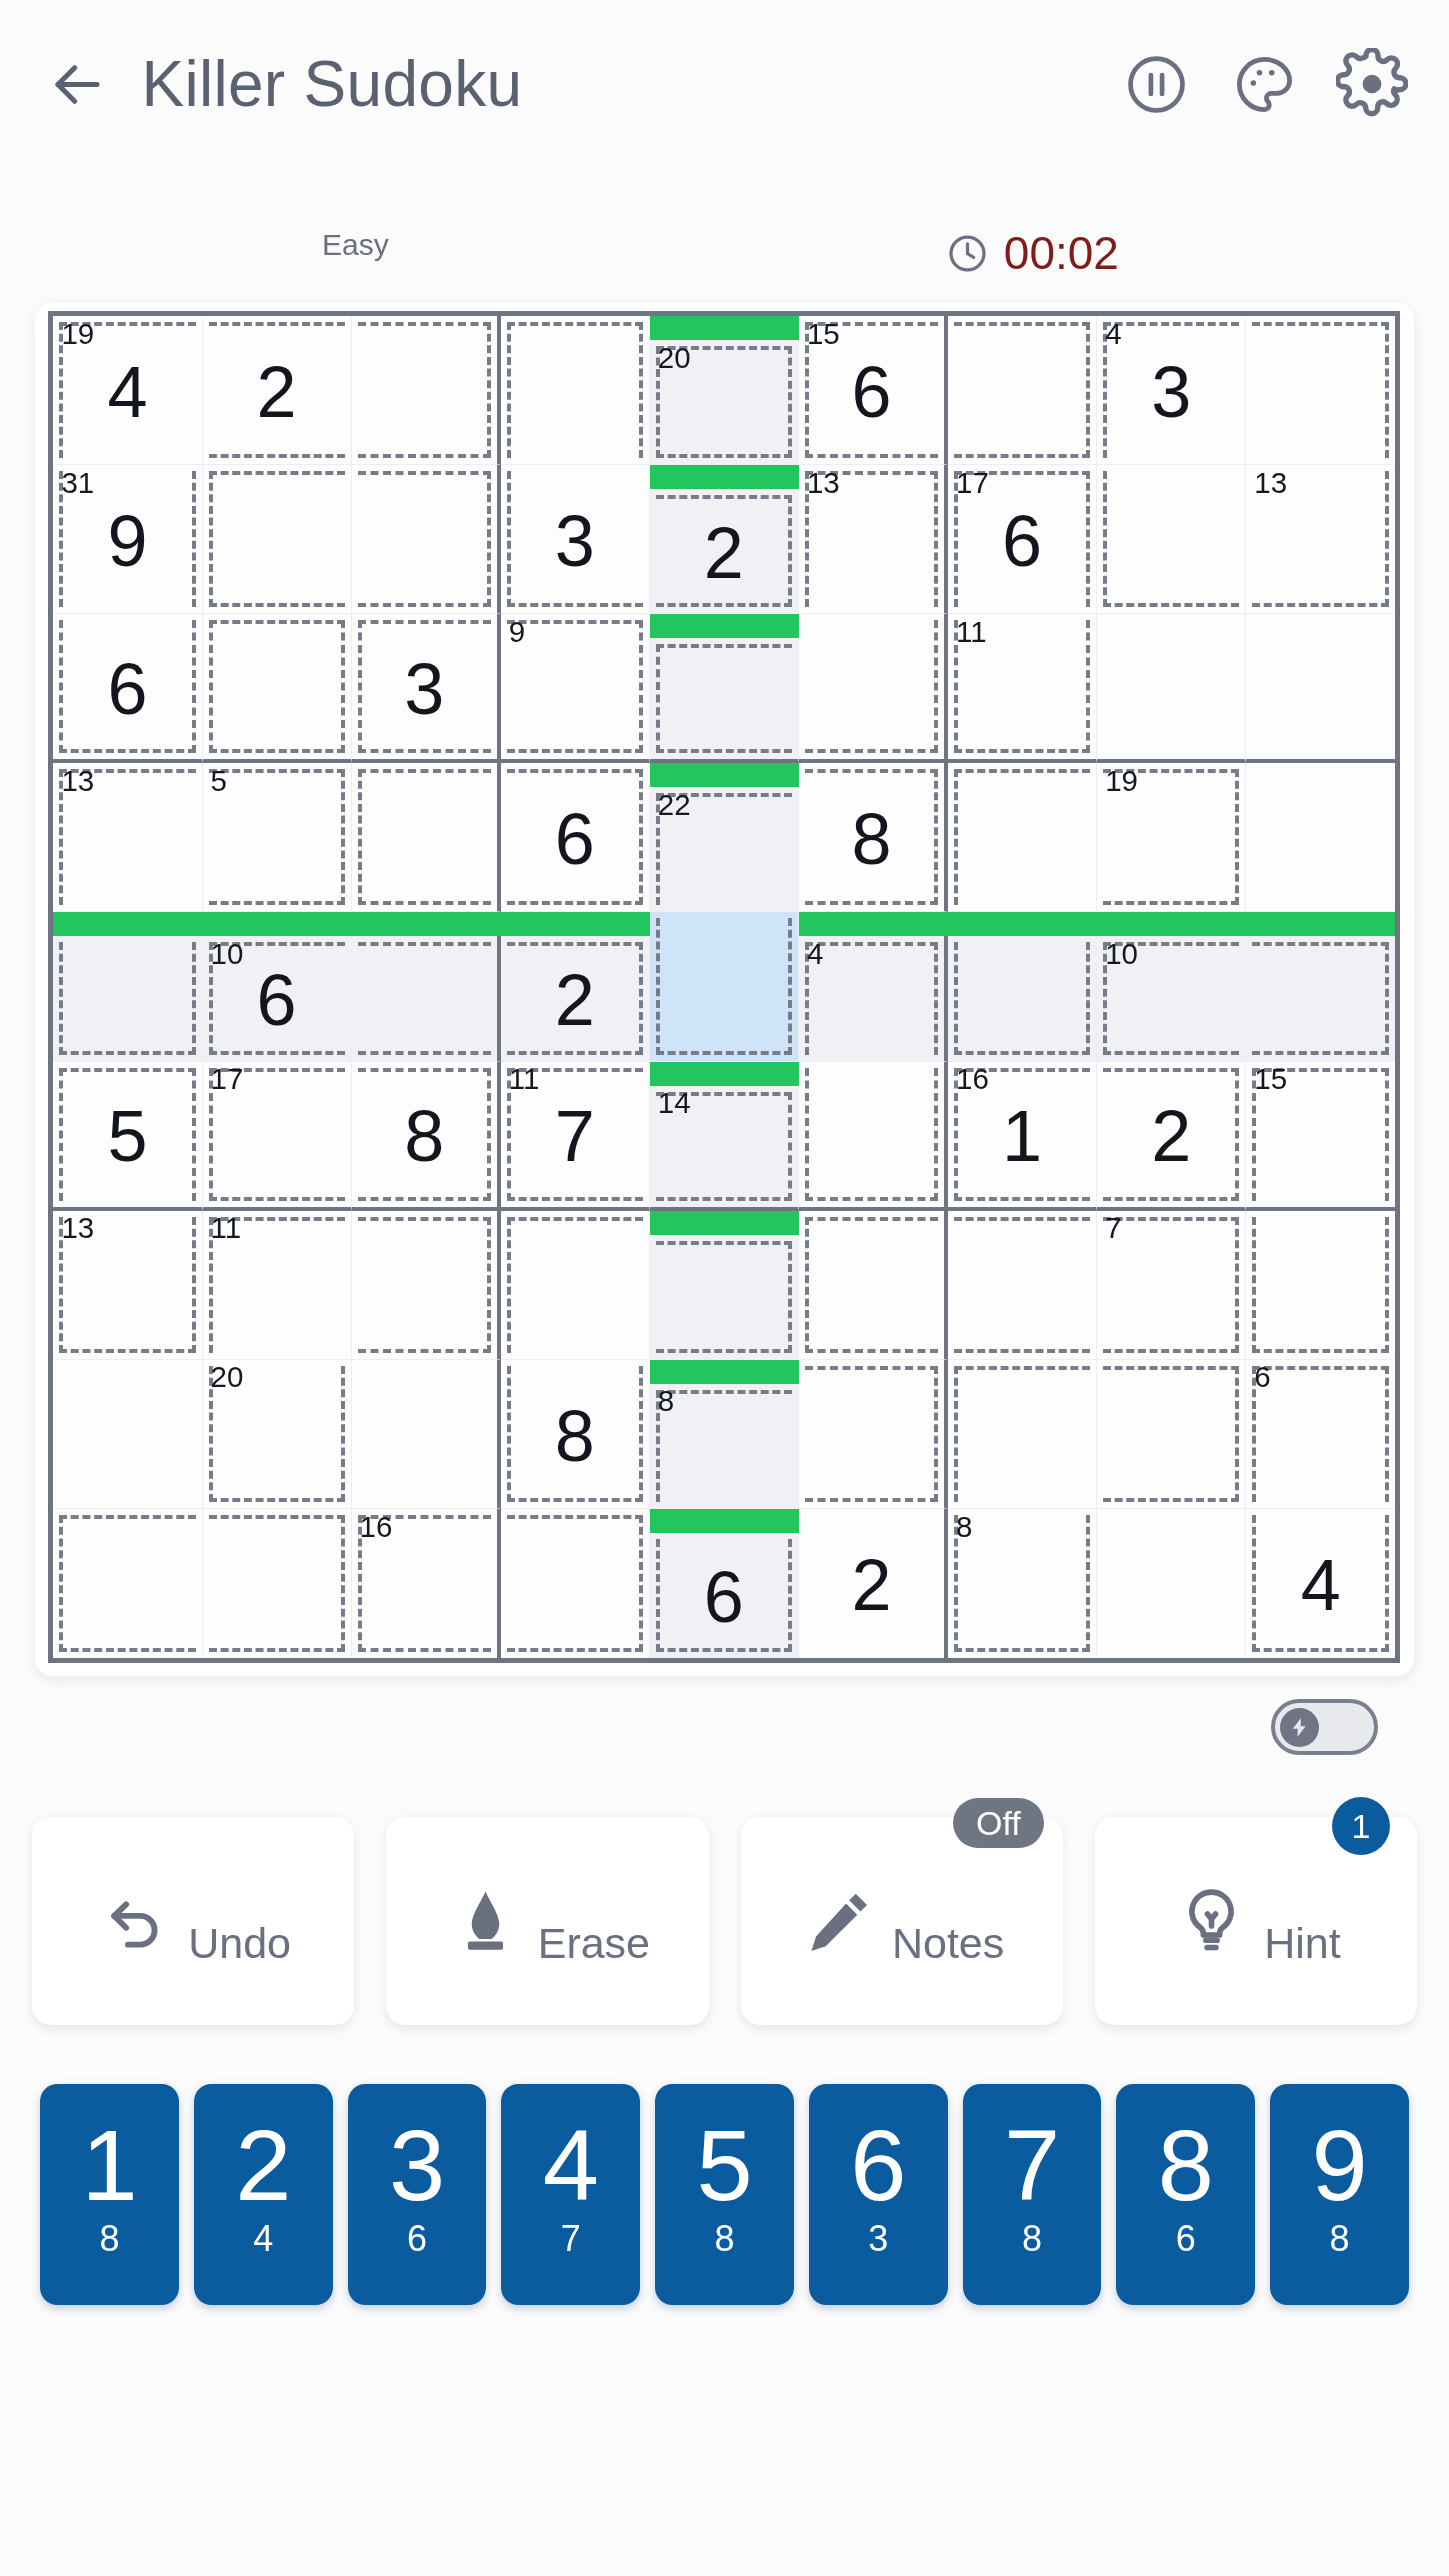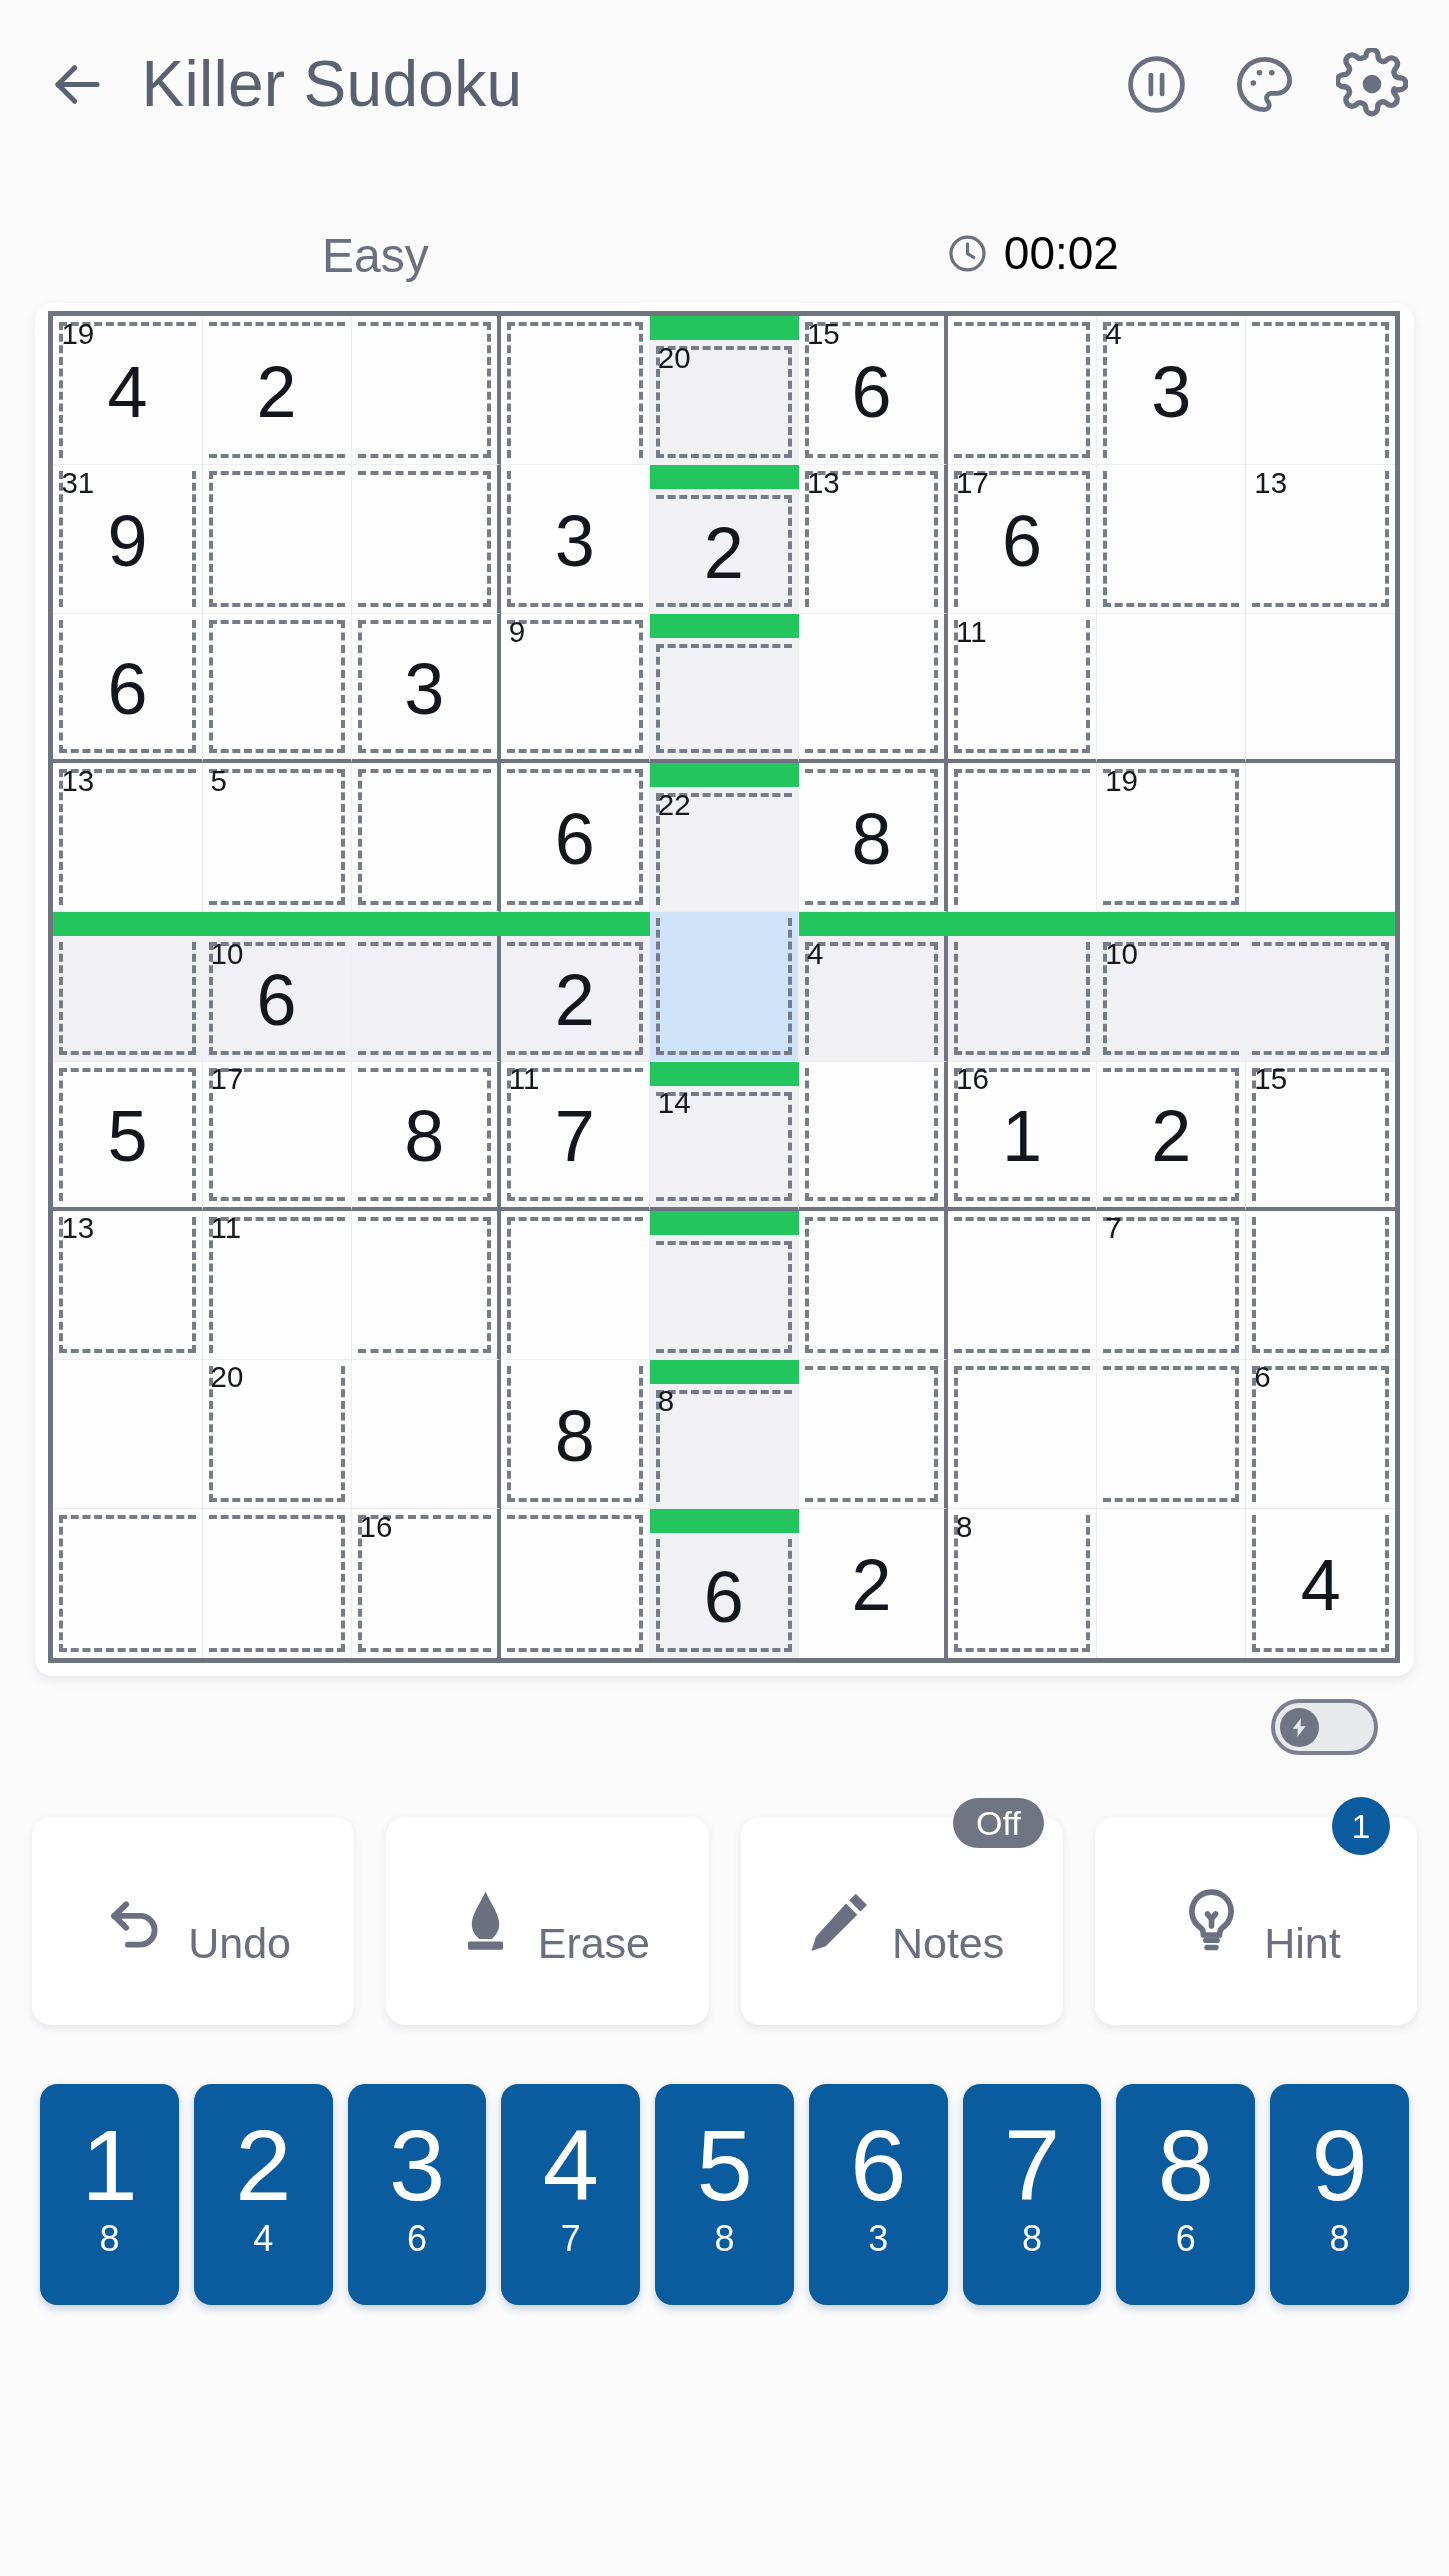--- a/index.html
+++ b/index.html
@@ -29,27 +29,27 @@
     display: flex; align-items: center; gap: 34px;
   }
   .hdr-icon { width: 74px; height: 74px; display: flex; align-items: center; justify-content: center; }
 
   
   #meta-row {
     position: absolute; top: 221px; left: 0; width: 1449px; height: 74px;
   }
   #difficulty {
     position: absolute; left: 322px; top: 6.7px;
-    font-size: 48px; color: #6a7080;
+    font-size: 30px; color: #6a7080;
   }
   #timer-wrap {
     position: absolute; left: 946px; top: 5.4px;
     display: flex; align-items: center; gap: 14.8px;
   }
-  #timer-text { font-size: 46px; color: #000000; }
+  #timer-text { font-size: 46px; color: #7f1d1d; }
 
   
   #grid-card {
     position: absolute; left: 35px; top: 303px;
     width: 1379px; height: 1373px;
     background: #ffffff; border-radius: 17.4px;
     box-shadow: 0 4px 12px rgba(60,60,80,0.10);
   }
   #grid {
     position: absolute; left: 13.4px; top: 8px;

